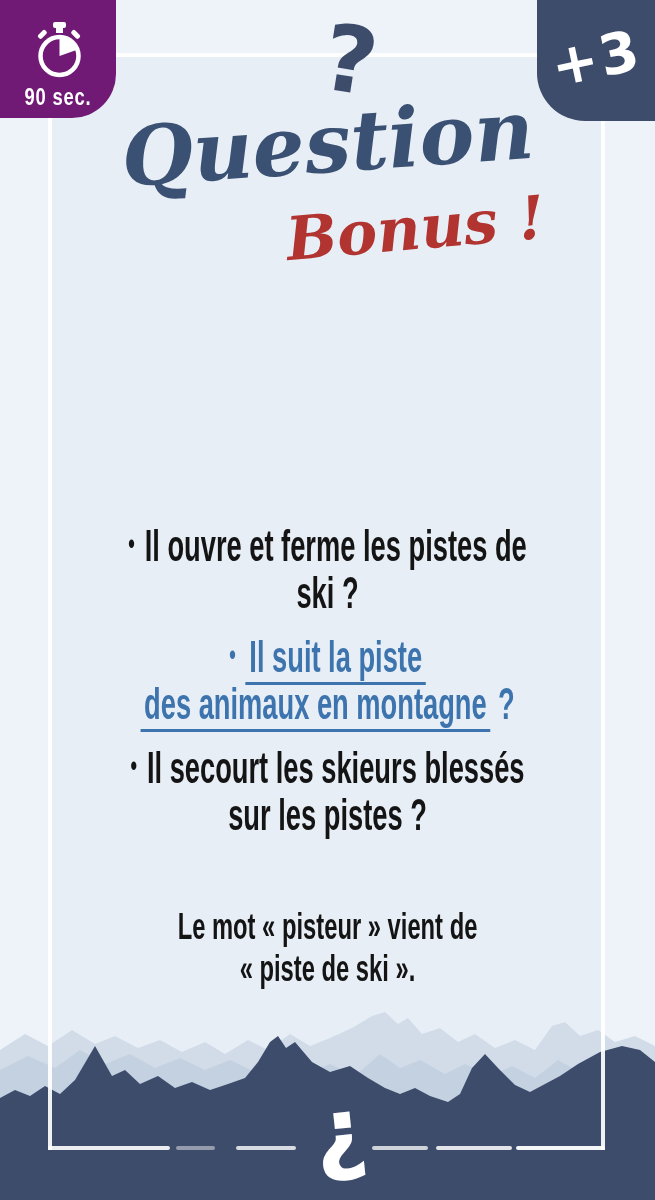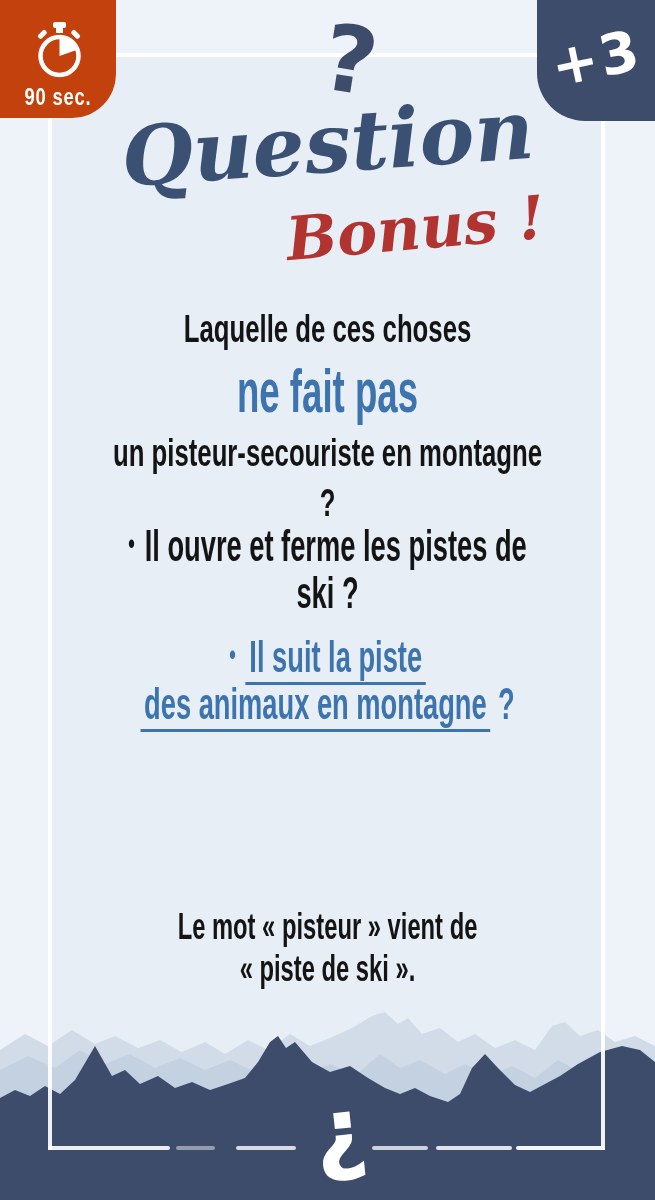--- a/index.html
+++ b/index.html
@@ -8,21 +8,21 @@
   .bg-inner{position:absolute;left:52px;top:57px;width:549px;height:1089px;background:#e8eef6;z-index:0;}
 
   .mountains{position:absolute;left:0;top:990px;width:655px;height:210px;z-index:1;}
 
   .frame{position:absolute;background:rgba(255,255,255,.92);z-index:2;}
   .frame-top{left:48px;top:53px;width:557px;height:4px;}
   .frame-left{left:48px;top:53px;width:4px;height:1097px;}
   .frame-right{left:601px;top:53px;width:4px;height:1097px;}
   .dash{position:absolute;top:1146px;height:4px;background:#fff;border-radius:2px;z-index:3;}
 
-  .badge-timer{position:absolute;left:0;top:0;width:116px;height:118px;background:#c2410c;border-radius:0 0 44px 0;z-index:5;}
+  .badge-timer{position:absolute;left:0;top:0;width:116px;height:118px;background:#701a75;border-radius:0 0 44px 0;z-index:5;}
   .stopwatch{position:absolute;left:30px;top:20px;}
   .timer-label{position:absolute;left:0;right:0;bottom:9px;text-align:center;color:#fff;
                font:bold 23px/1 "Liberation Sans",sans-serif;letter-spacing:1px;transform:scaleX(.8);}
   .badge-bonus{position:absolute;left:537px;top:0;width:118px;height:121px;background:#3d4c6b;border-radius:0 0 0 48px;z-index:5;}
   .bonus-text{position:absolute;left:50%;top:50%;transform:translate(-50%,-54%) rotate(-12deg);
               color:#fff;font:bold 56px/1 "DejaVu Sans",sans-serif;letter-spacing:2px;}
 
   .top-qmark{position:absolute;left:295px;top:10px;width:110px;text-align:center;color:#3d4c6b;
              font:bold 92px/1.1 "DejaVu Sans",sans-serif;transform:rotate(9deg);z-index:4;}
   .title{position:absolute;top:94px;left:0;width:655px;text-align:center;color:#3a5173;
@@ -89,33 +89,32 @@
 
   <div class="badge-bonus">
     <span class="bonus-text">+3</span>
   </div>
 
   <div class="top-qmark">?</div>
 
   <div class="title">Question</div>
   <div class="subtitle">Bonus !</div>
 
-  <div class="question">
-    <div class="q1 sx66">Laquelle de ces choses</div>
-    <div class="q-em sx60">ne fait pas</div>
-    <div class="q2 sx66">un pisteur-secouriste en montagne ?</div>
-  </div>
 
   <div class="options">
     <div class="option">
       <div class="opt-line sx62"><span class="bullet">•</span><span>Il ouvre et ferme les pistes de ski ?</span></div>
     </div>
     <div class="option opt-blue">
       <div class="opt-line sx62"><span class="bullet">•</span><span class="ul">Il suit la piste</span></div>
       <div class="opt-line sx62"><span class="ul">des animaux en montagne</span><span>&nbsp;?</span></div>
+    </div>
+    <div class="option">
+      <div class="opt-line sx62"><span class="bullet">•</span><span>Il secourt les skieurs blessés</span></div>
+      <div class="opt-line sx62">sur les pistes ?</div>
     </div>
   </div>
 
   <div class="footnote">
     <div class="sx66">Le mot « pisteur » vient de</div>
     <div class="sx66">« piste de ski ».</div>
   </div>
 
   <div class="logo">¿</div>
 

